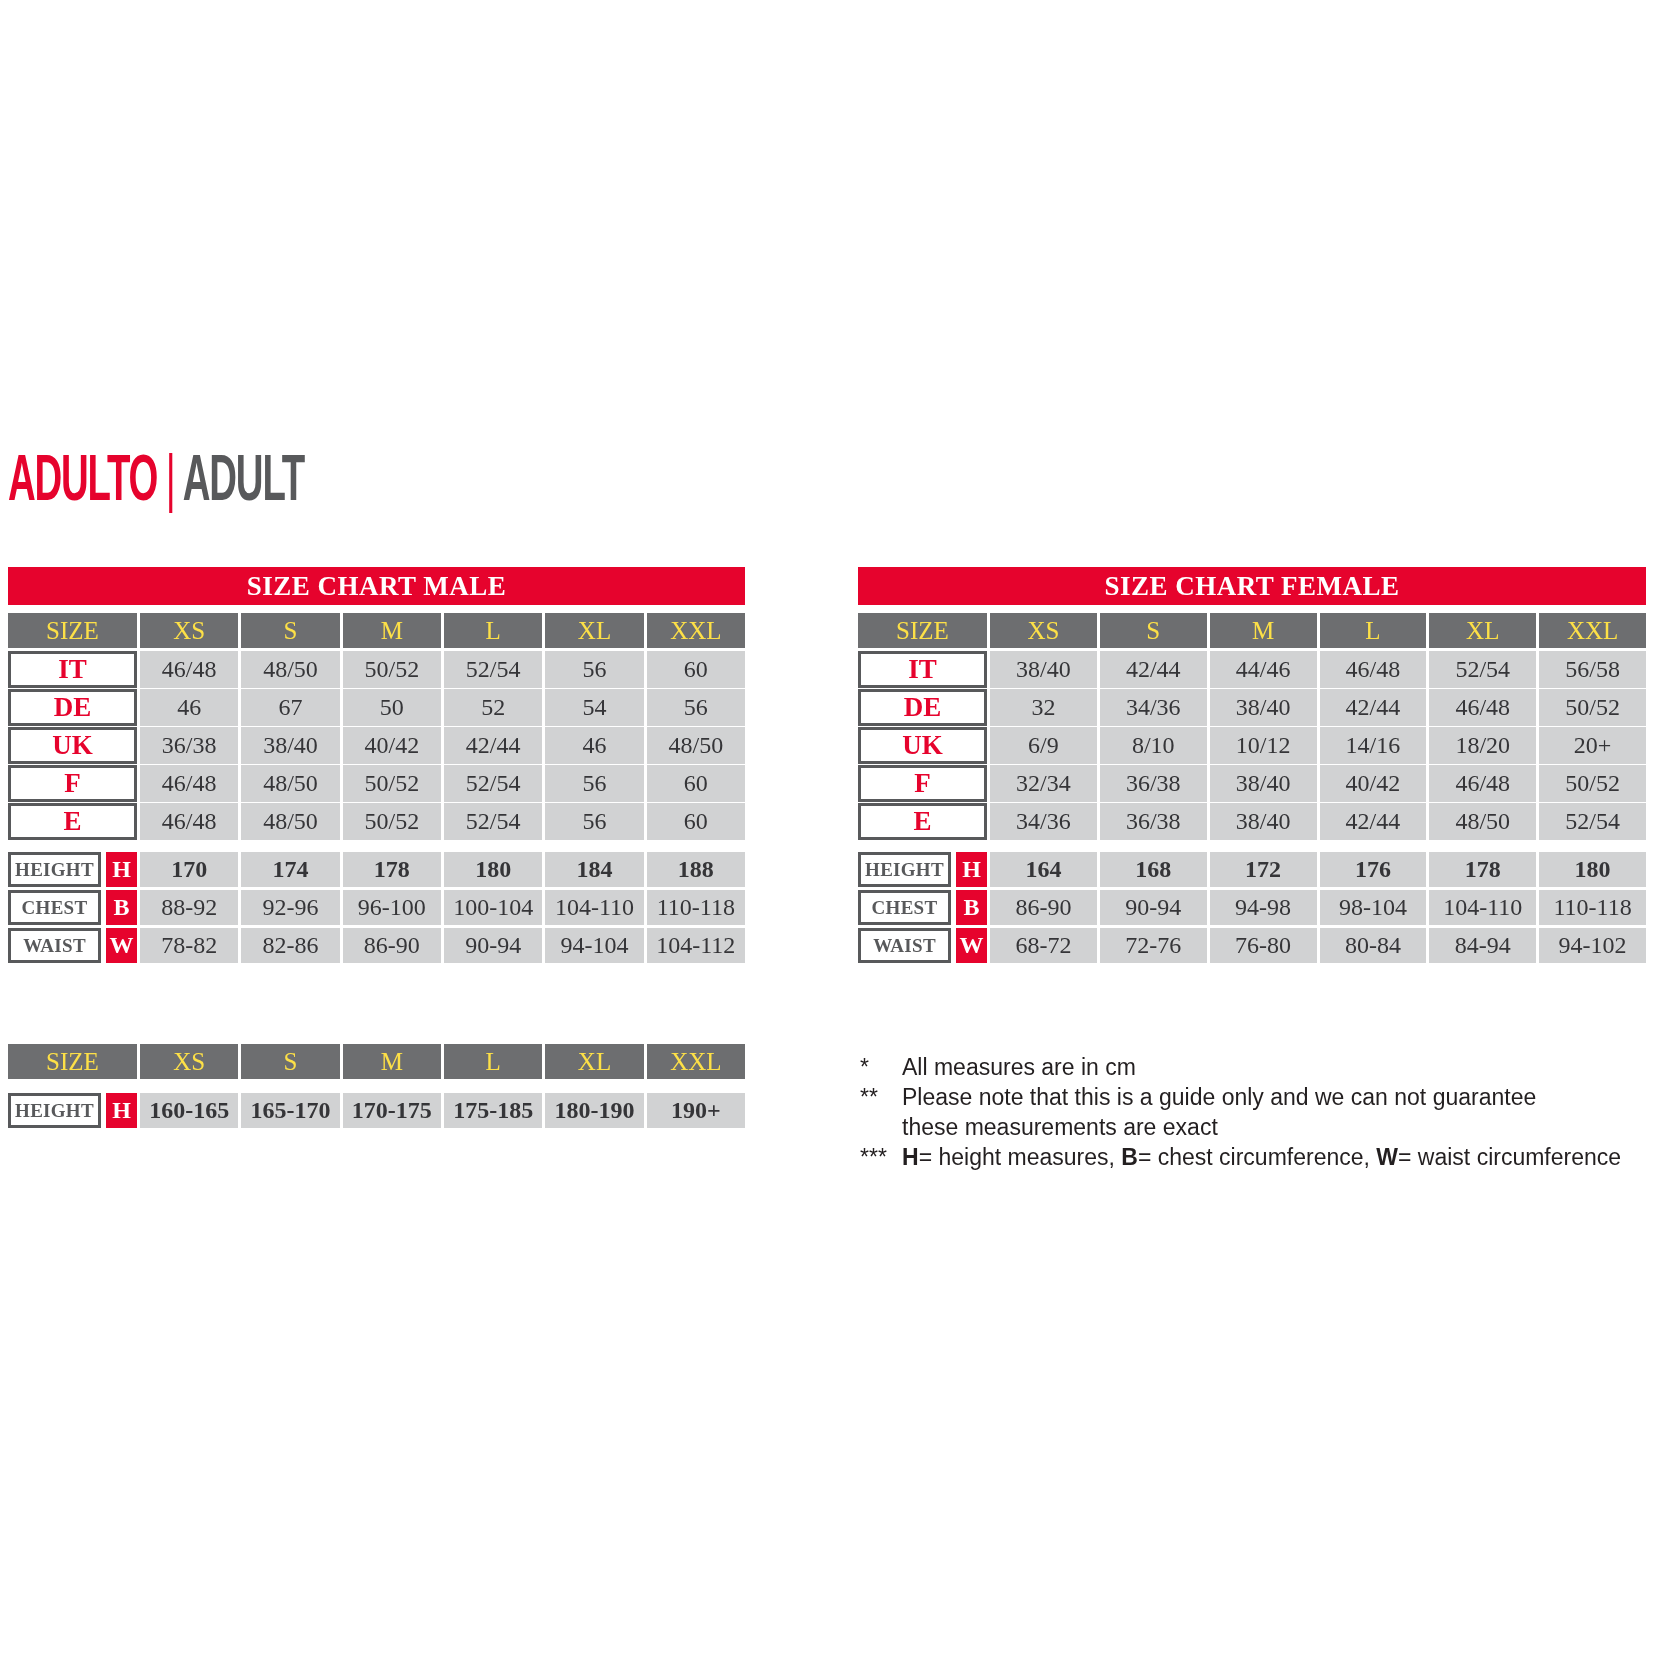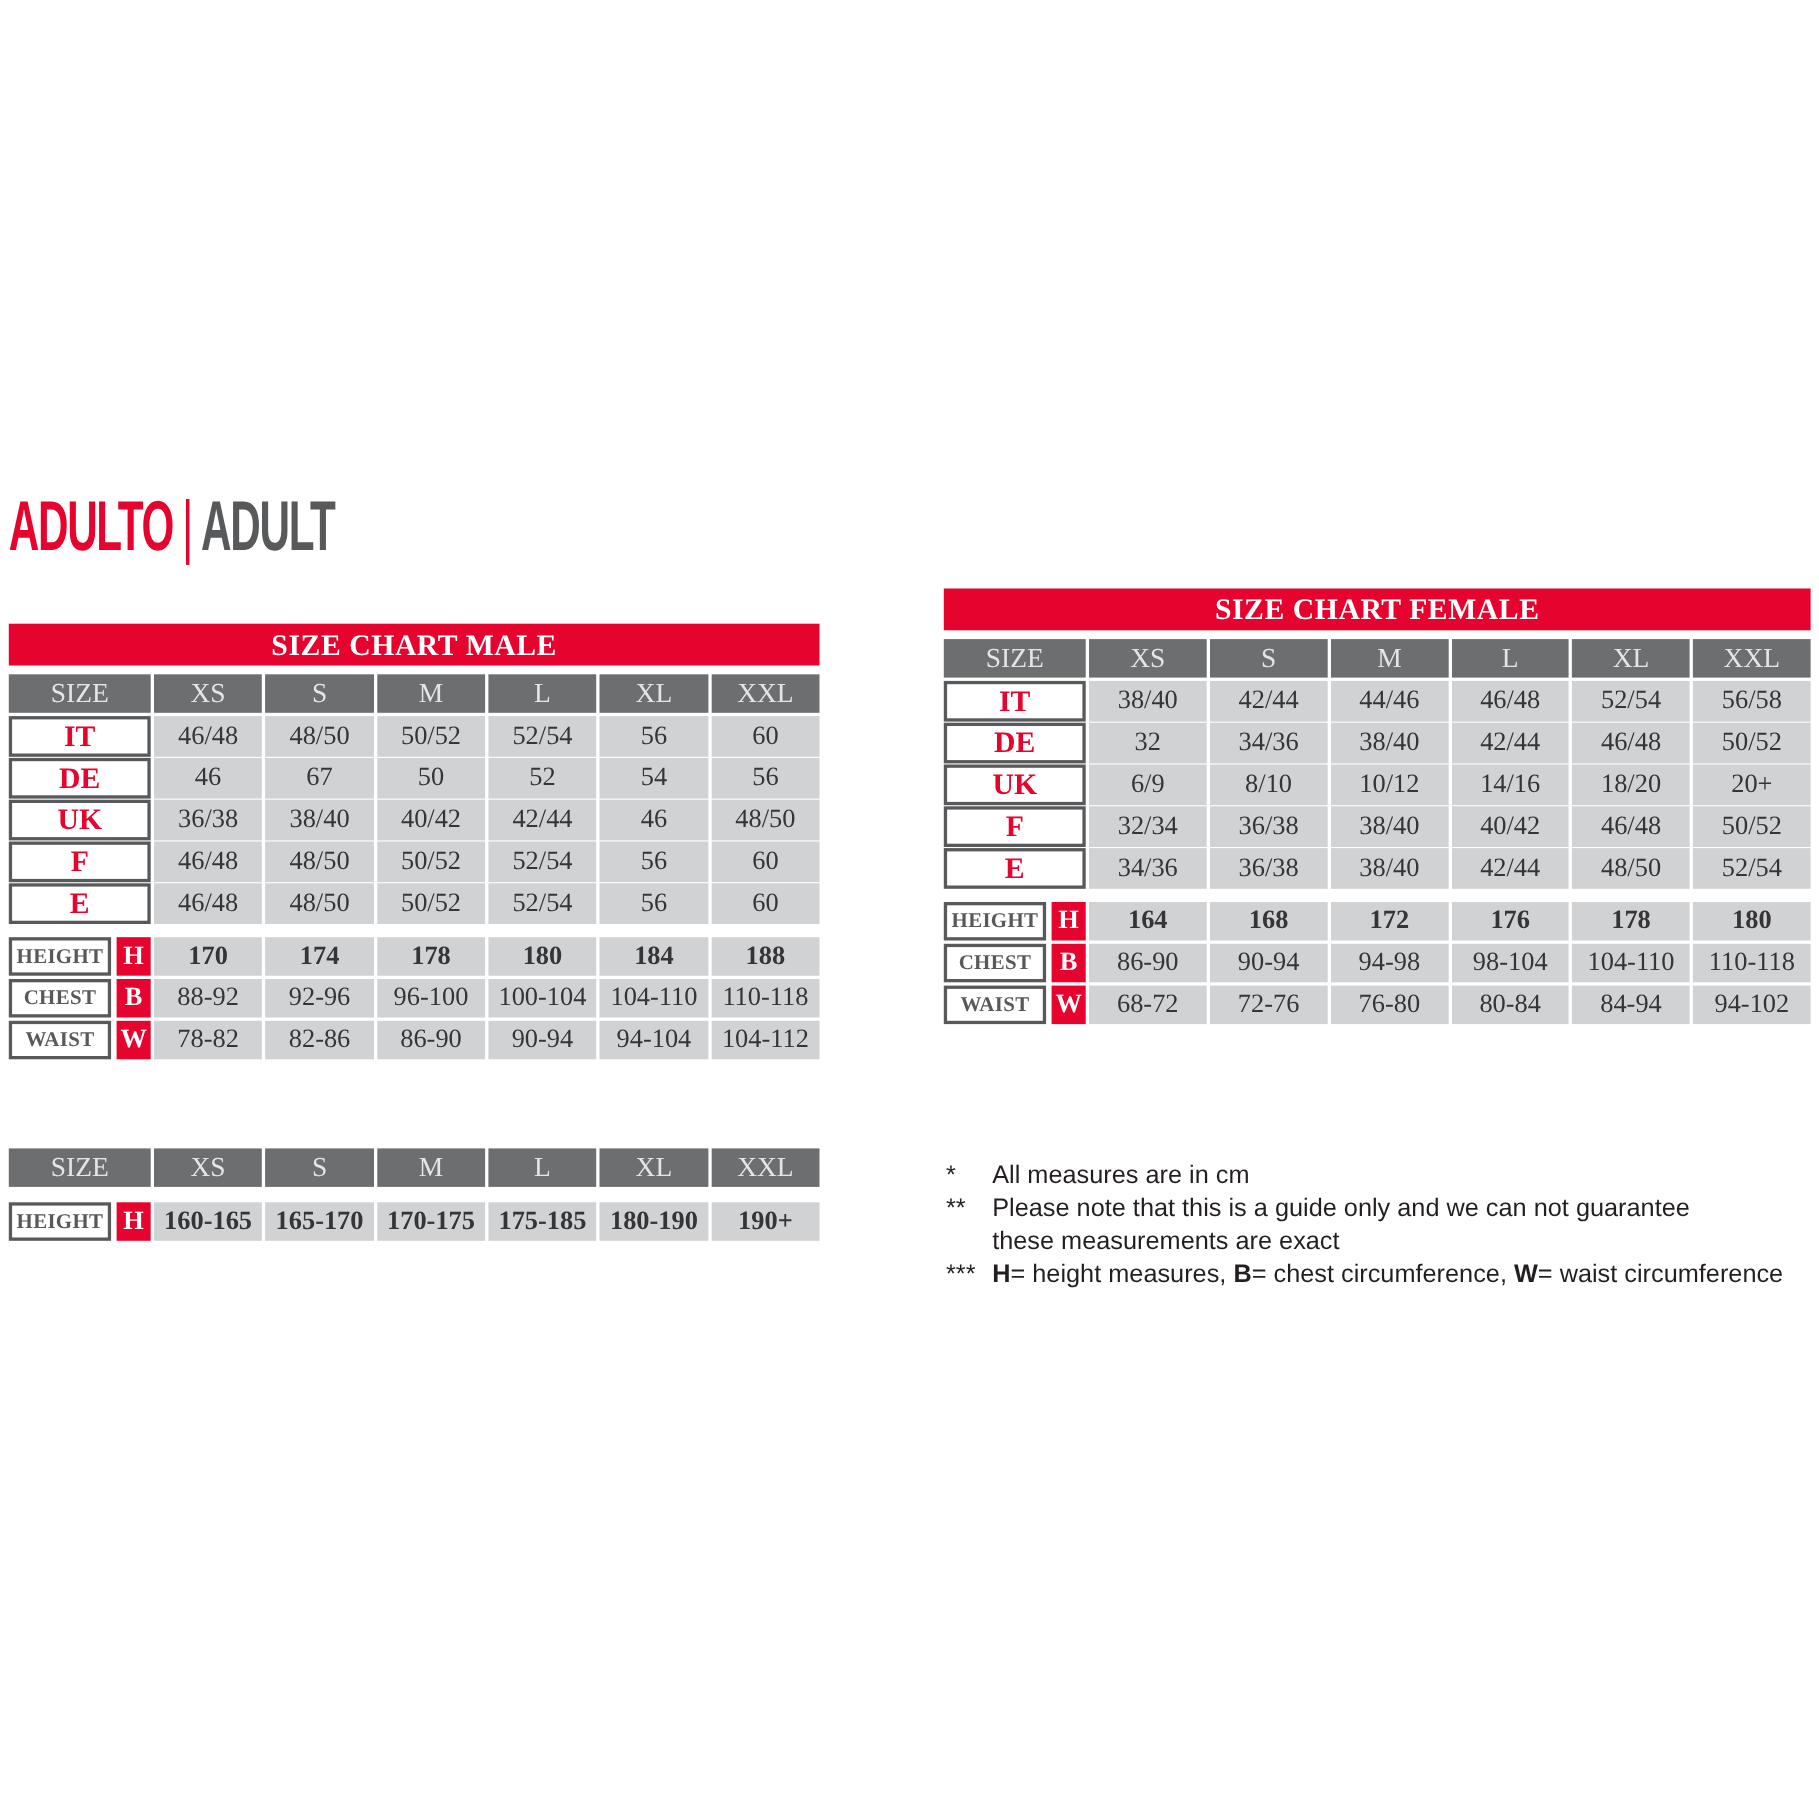--- a/index.html
+++ b/index.html
@@ -20,35 +20,35 @@
     position:absolute;left:8px;top:448px;white-space:nowrap;
     font-weight:bold;font-size:64px;line-height:60px;letter-spacing:-2px;
     transform:scaleX(0.60);transform-origin:left center;
   }
   .t-red{color:var(--red);}
   .t-sep{color:var(--red);font-weight:normal;margin:0 14px;}
   .t-gray{color:var(--label-gray);}
   
   .sizetable{position:absolute;font-family:Liberation Serif, serif;}
   #male-table{left:8px;top:567px;width:737px;}
-  #female-table{left:858px;top:535px;width:788px;}
+  #female-table{left:858px;top:567px;width:788px;}
   #unisex-table{left:8px;top:1044px;width:737px;}
   .tbar{
     height:38px;background:var(--red);color:#fff;font-weight:bold;font-size:27px;
     display:flex;align-items:center;justify-content:center;letter-spacing:0.5px;
     margin-bottom:8px;
   }
   .trow{
     display:grid;grid-template-columns:129px repeat(6,1fr);column-gap:3px;
     height:35px;margin-top:3px;
   }
   .trow.first{margin-top:0;}
   .trow.measure-first{margin-top:14px;border-radius:17px;}
   .hcell{
-    background:var(--header-gray);color:#e5e5e5;font-size:25px;
+    background:var(--header-gray);color:#fde047;font-size:25px;
     display:flex;align-items:center;justify-content:center;
   }
   .vcell{
     background:var(--cell-gray);color:var(--value-ink);font-size:24px;
     display:flex;align-items:center;justify-content:center;
   }
   .vcell.bold{font-weight:bold;}
   .labelbox{
     background:#fff;border:3px solid var(--label-gray);color:var(--red);
     font-weight:bold;font-size:27px;

